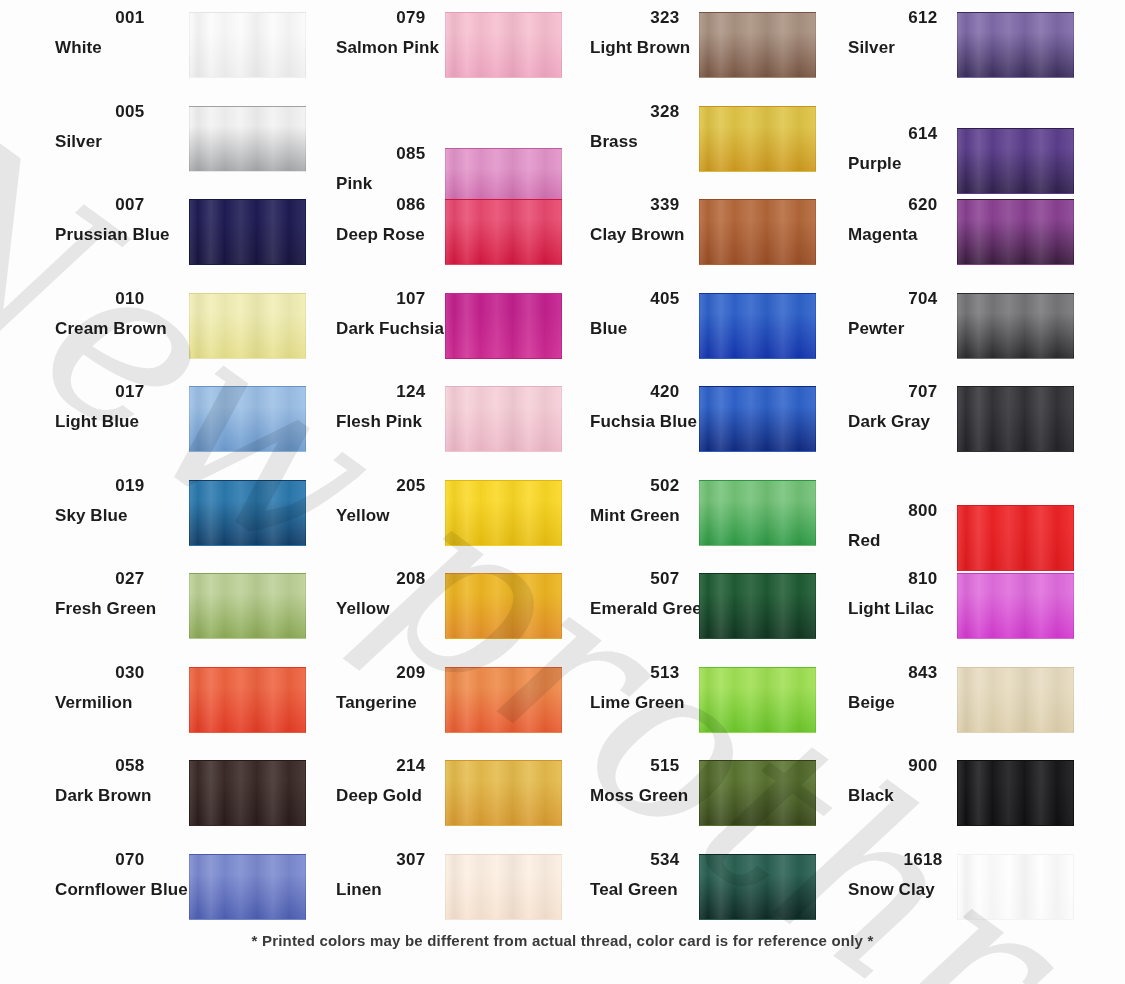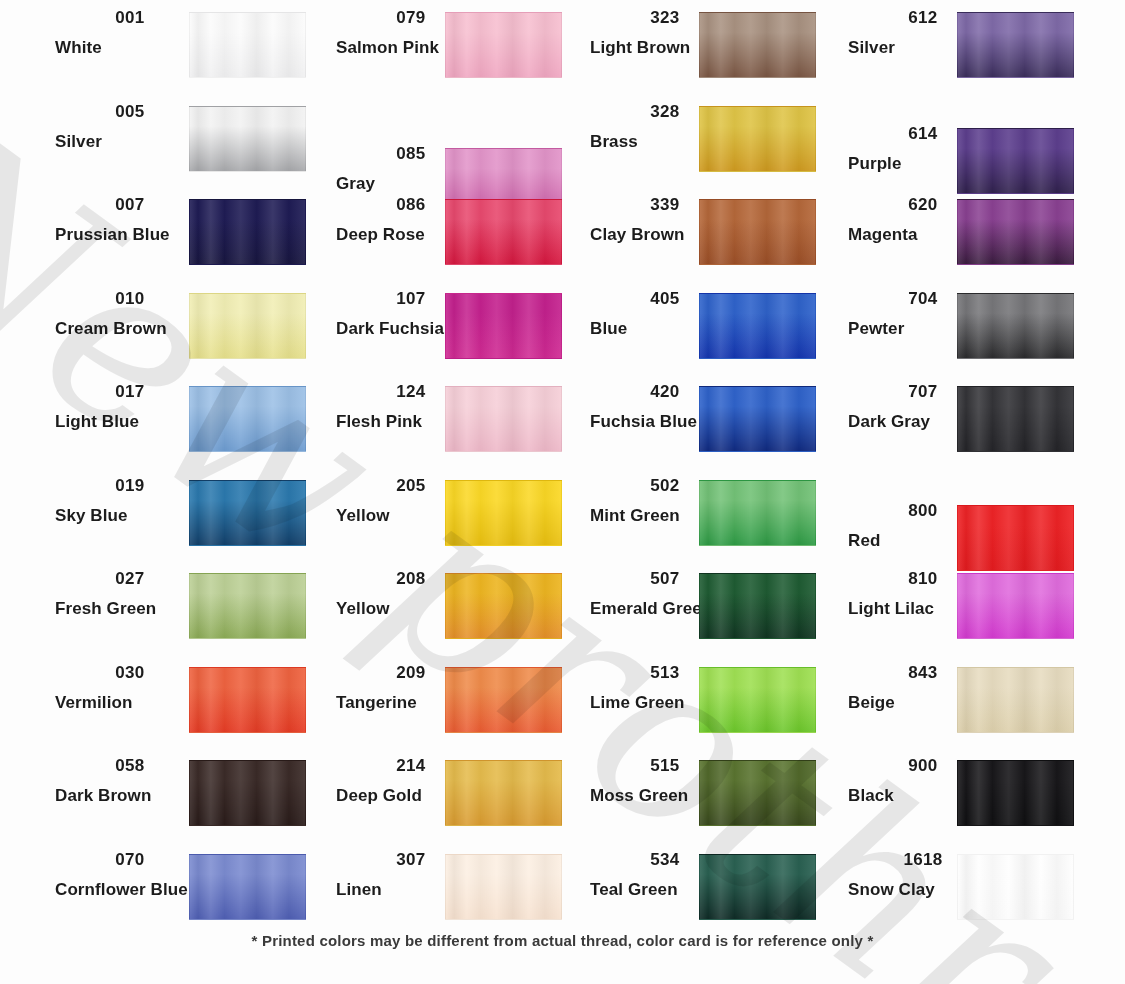--- a/index.html
+++ b/index.html
@@ -223,21 +223,21 @@
       <div class="entry" style="top: 8px;">
         <div class="labels">
           <span class="code">079</span>
           <span class="cname">Salmon Pink</span>
         </div>
         <div class="swatch" style="background: linear-gradient(rgb(247, 191, 208) 0%, rgb(247, 191, 208) 30%, rgb(240, 166, 193) 100%);"></div>
       </div>
       <div class="entry" style="top: 100px; margin-top: 44px;">
         <div class="labels">
           <span class="code">085</span>
-          <span class="cname">Gray</span>
+          <span class="cname">Pink</span>
         </div>
         <div class="swatch" style="background: linear-gradient(rgb(226, 148, 201) 0%, rgb(226, 148, 201) 30%, rgb(204, 95, 168) 100%);"></div>
       </div>
       <div class="entry" style="top: 195px;">
         <div class="labels">
           <span class="code">086</span>
           <span class="cname">Deep Rose</span>
         </div>
         <div class="swatch" style="background: linear-gradient(rgb(232, 73, 110) 0%, rgb(232, 73, 110) 30%, rgb(214, 23, 63) 100%);"></div>
       </div>

